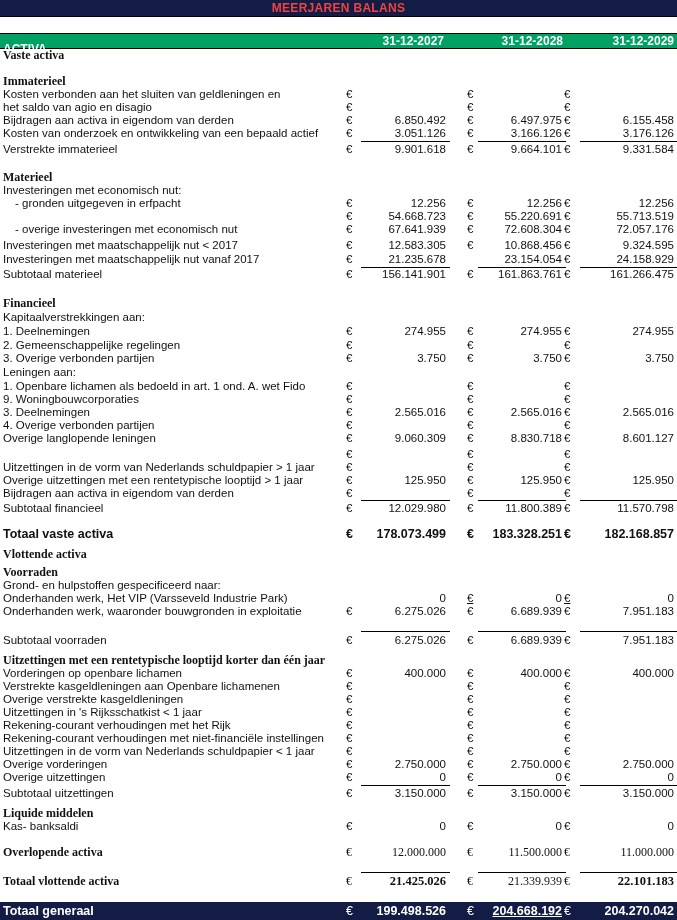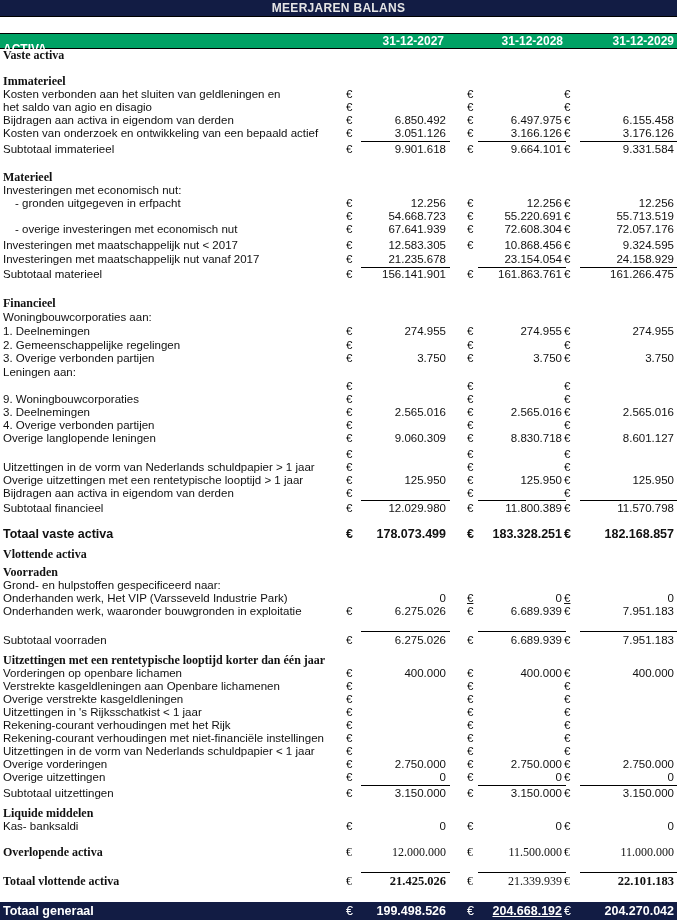--- a/index.html
+++ b/index.html
@@ -1,20 +1,20 @@
 <!DOCTYPE html>
 <html><head>
 <meta charset="utf-8">
 <style>
   * { box-sizing: border-box; margin: 0; padding: 0; }
   html, body { width: 677px; height: 920px; background: #ffffff; overflow: hidden; }
   body { font-family: "Liberation Sans", sans-serif; font-size: 11.5px; color: #111; position: relative; }
   .title-bar {
     position: absolute; left: 0; top: 0; width: 677px; height: 17px;
-    background: #121c44; color: #e5e5e5; text-align: center;
+    background: #121c44; color: #ef4444; text-align: center;
     font-weight: bold; font-size: 12px; line-height: 16px; letter-spacing: 0.3px;
     border-bottom: 1px solid #000;
   }
   .head-bar {
     position: absolute; left: 0; top: 33px; width: 677px; height: 16px;
     background: #00a264; color: #fff; font-weight: bold; font-size: 12px; line-height: 15px;
     border-top: 1px solid #000; border-bottom: 1px solid #000;
   }
   .head-bar .lbl { position: absolute; left: 3px; top: 8px; }
   .head-bar .c1 { position: absolute; right: 233px; top: 0; }
@@ -100,21 +100,21 @@
   <span class="v1">3.051.126</span>
   <span class="e2">€</span>
   <span class="v2">3.166.126</span>
   <span class="e3">€</span>
   <span class="v3">3.176.126</span>
 </div>
 <div class="uline u1" style="top:141px"></div>
 <div class="uline u2" style="top:141px"></div>
 <div class="uline u3" style="top:141px"></div>
 <div class="row" style="top:143px">
-  <span class="lbl">Subtotaal immaterieel</span>
+  <span class="lbl">Verstrekte immaterieel</span>
   <span class="e1">€</span>
   <span class="v1">9.901.618</span>
   <span class="e2">€</span>
   <span class="v2">9.664.101</span>
   <span class="e3">€</span>
   <span class="v3">9.331.584</span>
 </div>
 
 <div class="row section" style="top:171px">
   <span class="lbl">Materieel</span>
@@ -175,21 +175,21 @@
   <span class="e2">€</span>
   <span class="v2">161.863.761</span>
   <span class="e3">€</span>
   <span class="v3">161.266.475</span>
 </div>
 
 <div class="row section" style="top:297px">
   <span class="lbl">Financieel</span>
 </div>
 <div class="row" style="top:311px">
-  <span class="lbl">Woningbouwcorporaties aan:</span>
+  <span class="lbl">Kapitaalverstrekkingen aan:</span>
 </div>
 <div class="row" style="top:325px">
   <span class="lbl">1. Deelnemingen</span>
   <span class="e1">€</span>
   <span class="v1">274.955</span>
   <span class="e2">€</span>
   <span class="v2">274.955</span>
   <span class="e3">€</span>
   <span class="v3">274.955</span>
 </div>
@@ -205,20 +205,21 @@
   <span class="v1">3.750</span>
   <span class="e2">€</span>
   <span class="v2">3.750</span>
   <span class="e3">€</span>
   <span class="v3">3.750</span>
 </div>
 <div class="row" style="top:366px">
   <span class="lbl">Leningen aan:</span>
 </div>
 <div class="row" style="top:380px">
+  <span class="lbl">1. Openbare lichamen als bedoeld in art. 1 ond. A. wet Fido</span>
   <span class="e1">€</span>
   <span class="e2">€</span>
   <span class="e3">€</span>
 </div>
 <div class="row" style="top:393px">
   <span class="lbl">9. Woningbouwcorporaties</span>
   <span class="e1">€</span>
   <span class="e2">€</span>
   <span class="e3">€</span>
 </div>

